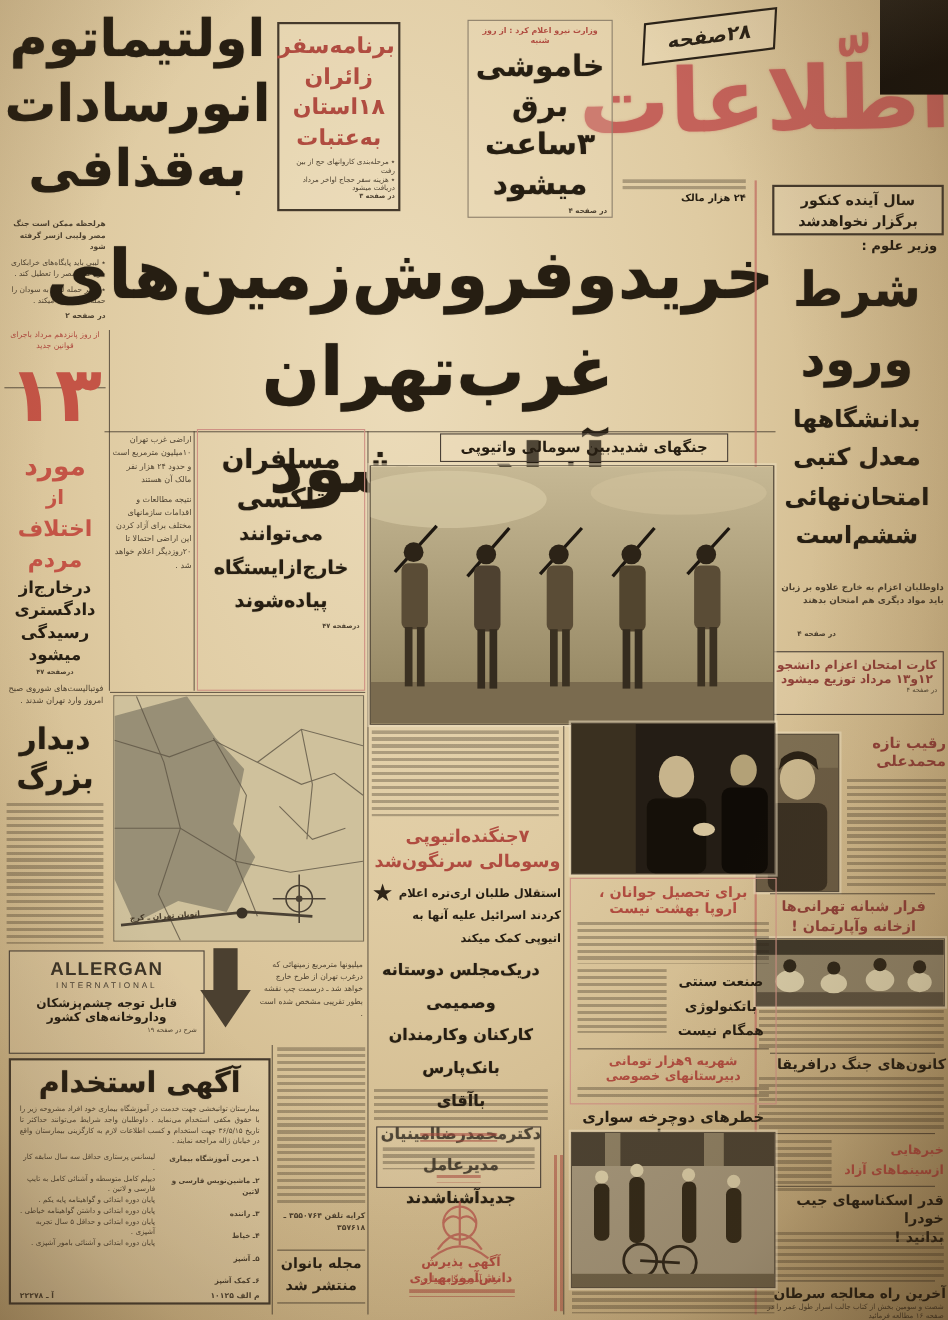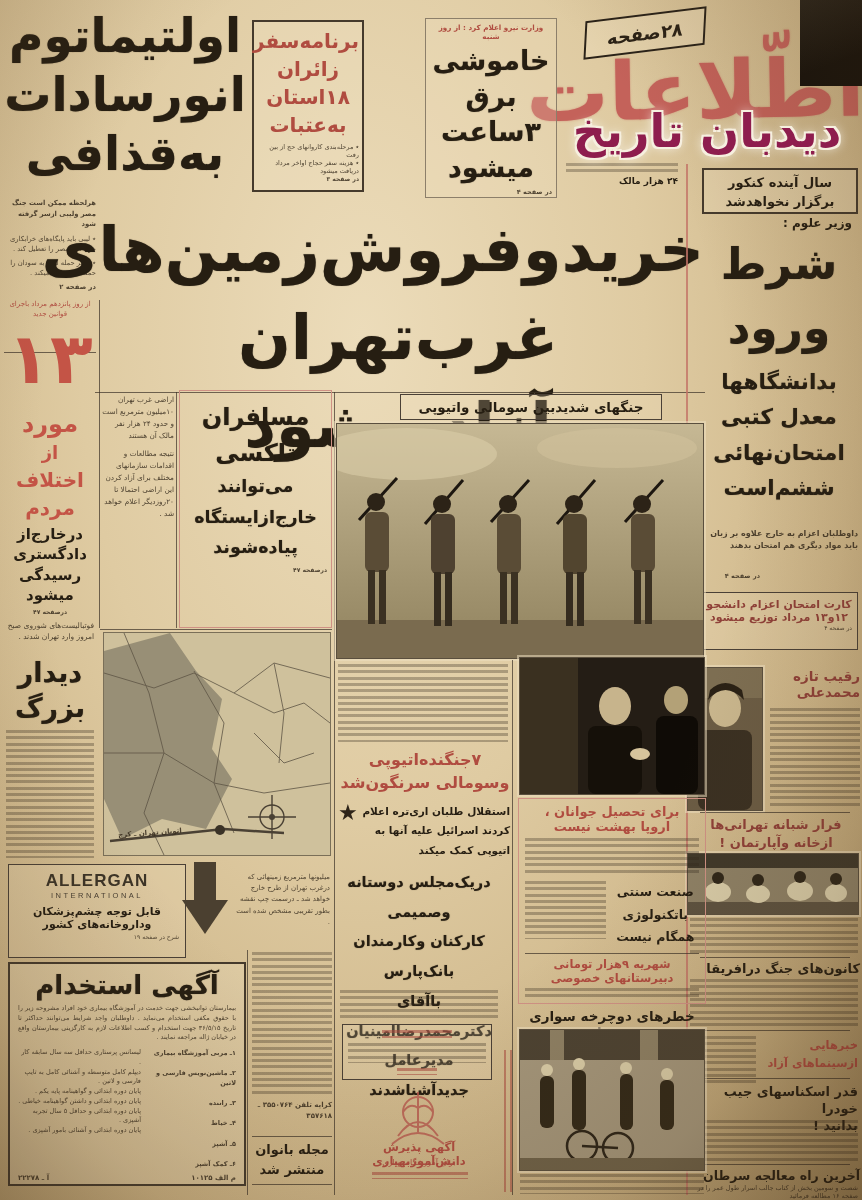--- a/index.html
+++ b/index.html
@@ -43,21 +43,20 @@
 <div id="page">
 
   <div class="abs badge" style="left:584px;top:14px;width:118px;height:34px;">
     <span>۲۸صفحه</span>
   </div>
   <div class="abs c" id="masthead-title" style="left:562px;top:26px;width:298px;height:132px;line-height:130px;">اطّلاعات</div>
   <div class="abs" style="left:800px;top:0;width:62px;height:86px;background:linear-gradient(160deg,#2a241b,#16110b 70%);"></div>
   <div class="abs smudge light" style="left:566px;top:163px;width:112px;height:9px;"></div>
   <div class="abs b ink" style="left:566px;top:176px;width:112px;font-size:9px;">۲۴ هزار مالک</div>
 
-  <div class="abs" id="watermark" style="left:552px;top:96px;width:310px;height:70px;line-height:70px;">دیدبان تاریخ</div>
 
   <div class="abs b c hl ink pre" style="left:4px;top:6px;width:242px;font-size:47px;line-height:1.26;">اولتیماتوم
 انورسادات
 به‌قذافی</div>
   <div class="abs soft" style="left:4px;top:198px;width:92px;font-size:6.8px;line-height:1.55;">
     <div class="b">هرلحظه ممکن است جنگ مصر ولیبی ازسر گرفته شود</div>
     <div style="margin-top:4px;">٭ لیبی باید پایگاه‌های خرابکاری خود علیه مصر را تعطیل کند .</div>
     <div style="margin-top:3px;">٭ مصر حمله لیبی به سودان را حمله بخود تلقی میکند .</div>
     <div class="b" style="margin-top:3px;">در صفحه ۲</div>
   </div>

